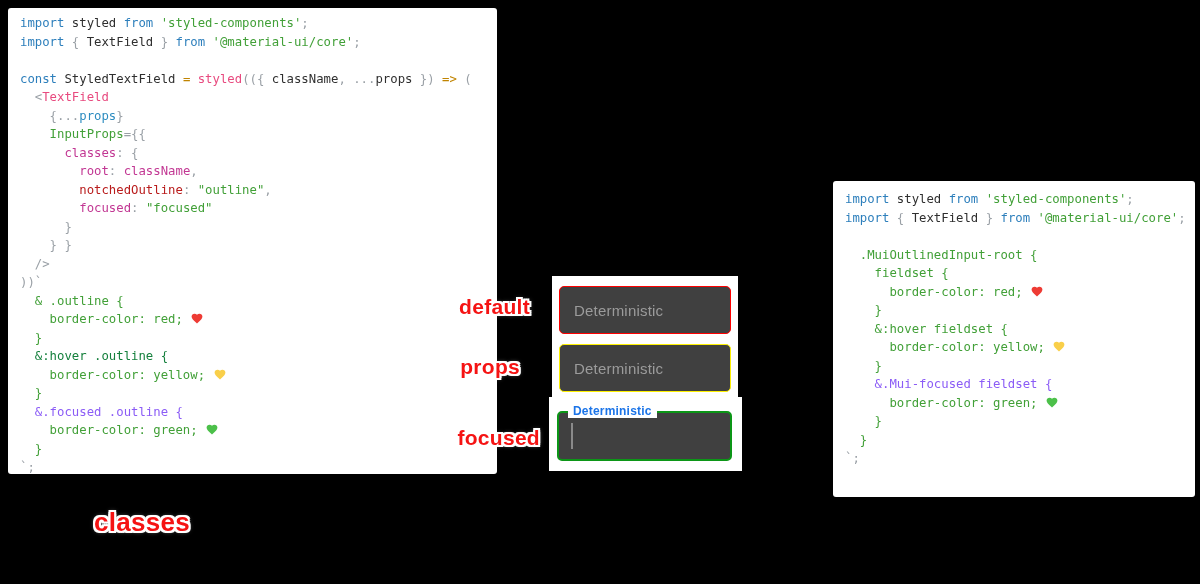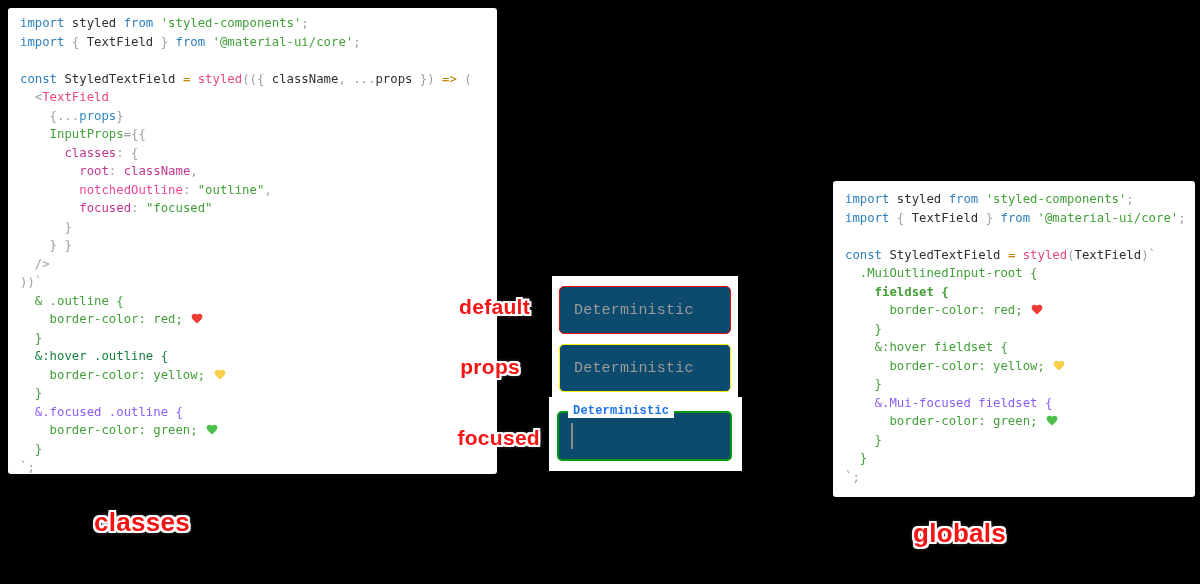--- a/index.html
+++ b/index.html
@@ -11,22 +11,22 @@
               font-size:12.3px;line-height:18.5px;}
   .code-left{left:8px;top:8px;width:489px;height:466px;padding:6px 0 0 12px;box-sizing:border-box;}
   .code-right{left:833px;top:181px;width:362px;height:316px;padding:9px 0 0 12px;box-sizing:border-box;}
   .cl{white-space:pre;height:18.5px;}
   .heart svg{vertical-align:-2px;}
   
   .card{position:absolute;background:#fff;}
   .card1{left:552px;top:276px;width:186px;height:121px;}
   .card2{left:549px;top:397px;width:193px;height:74px;}
   
-  .tf{position:absolute;background:#0c4a6e;border-radius:5px;box-sizing:border-box;
-      display:flex;align-items:center;font-family:Liberation Mono, monospace;}
+  .tf{position:absolute;background:#404040;border-radius:5px;box-sizing:border-box;
+      display:flex;align-items:center;}
   .tf-default{left:7px;top:10px;width:172px;height:48px;border:1.5px solid;}
   .tf-hover{left:7px;top:68px;width:172px;height:48px;border:1.5px solid;}
   .tf-focused{left:8px;top:14px;width:175px;height:50px;border:2px solid;}
   .ph{padding-left:14px;font-size:15px;letter-spacing:.2px;}
   .notch-label{position:absolute;top:-9px;left:9px;background:#fff;padding:0 5px;
                font-size:12px;font-weight:bold;letter-spacing:.2px;}
   .caret{position:absolute;left:12px;top:10px;width:2px;height:26px;background:#8a8a8a;}
   
   .anno{position:absolute;color:#f51313;font-weight:bold;font-size:21px;letter-spacing:.3px;
         text-shadow:-2px -2px 0 #fff,2px -2px 0 #fff,-2px 2px 0 #fff,2px 2px 0 #fff,
@@ -41,21 +41,21 @@
   <div class="code-block code-left">
       <div class="cl"><span style="color: rgb(45, 127, 188);">import </span><span style="color: rgb(47, 47, 47);">styled </span><span style="color: rgb(45, 127, 188);">from </span><span style="color: rgb(66, 160, 56);">'styled-components'</span><span style="color: rgb(154, 160, 166);">;</span></div>
       <div class="cl"><span style="color: rgb(45, 127, 188);">import </span><span style="color: rgb(154, 160, 166);">{ </span><span style="color: rgb(47, 47, 47);">TextField </span><span style="color: rgb(154, 160, 166);">} </span><span style="color: rgb(45, 127, 188);">from </span><span style="color: rgb(66, 160, 56);">'@material-ui/core'</span><span style="color: rgb(154, 160, 166);">;</span></div>
       <div class="cl"></div>
       <div class="cl"><span style="color: rgb(45, 127, 188);">const </span><span style="color: rgb(47, 47, 47);">StyledTextField </span><span style="color: rgb(193, 132, 1);">= </span><span style="color: rgb(232, 74, 127);">styled</span><span style="color: rgb(154, 160, 166);">(({ </span><span style="color: rgb(47, 47, 47);">className</span><span style="color: rgb(154, 160, 166);">, ...</span><span style="color: rgb(47, 47, 47);">props</span><span style="color: rgb(154, 160, 166);"> }) </span><span style="color: rgb(193, 132, 1);">=&gt;</span><span style="color: rgb(154, 160, 166);"> (</span></div>
       <div class="cl"><span style="color: rgb(154, 160, 166);">  &lt;</span><span style="color: rgb(232, 74, 127);">TextField</span></div>
       <div class="cl"><span style="color: rgb(154, 160, 166);">    {...</span><span style="color: rgb(45, 140, 192);">props</span><span style="color: rgb(154, 160, 166);">}</span></div>
       <div class="cl"><span style="color: rgb(66, 160, 56);">    InputProps</span><span style="color: rgb(154, 160, 166);">={{</span></div>
       <div class="cl"><span style="color: rgb(194, 55, 147);">      classes</span><span style="color: rgb(154, 160, 166);">: {</span></div>
       <div class="cl"><span style="color: rgb(194, 55, 147);">        root</span><span style="color: rgb(154, 160, 166);">: </span><span style="color: rgb(194, 55, 147);">className</span><span style="color: rgb(154, 160, 166);">,</span></div>
-      <div class="cl"><span style="color: #ec4899;">        notchedOutline</span><span style="color: rgb(154, 160, 166);">: </span><span style="color: rgb(66, 160, 56);">"outline"</span><span style="color: rgb(154, 160, 166);">,</span></div>
+      <div class="cl"><span style="color: #b91c1c;">        notchedOutline</span><span style="color: rgb(154, 160, 166);">: </span><span style="color: rgb(66, 160, 56);">"outline"</span><span style="color: rgb(154, 160, 166);">,</span></div>
       <div class="cl"><span style="color: rgb(194, 55, 147);">        focused</span><span style="color: rgb(154, 160, 166);">: </span><span style="color: rgb(66, 160, 56);">"focused"</span></div>
       <div class="cl"><span style="color: rgb(154, 160, 166);">      }</span></div>
       <div class="cl"><span style="color: rgb(154, 160, 166);">    } }</span></div>
       <div class="cl"><span style="color: rgb(154, 160, 166);">  /&gt;</span></div>
       <div class="cl"><span style="color: rgb(154, 160, 166);">))`</span></div>
       <div class="cl"><span style="color: rgb(66, 160, 56);">  &amp; .outline {</span></div>
       <div class="cl"><span style="color: rgb(66, 160, 56);">    border-color: red; </span><span class="heart"><svg width="14" height="13" viewBox="0 0 24 24">
             <path d="M12 21.35l-1.45-1.32C5.4 15.36 2 12.28 2 8.5 2 5.42 4.42 3 7.5 3c1.74 0 3.41.81 4.5 2.09C13.09 3.81 14.76 3 16.5 3 19.58 3 22 5.42 22 8.5c0 3.78-3.4 6.86-8.55 11.54L12 21.35z" fill="#ee3b34"></path>
           </svg></span></div>
       <div class="cl"><span style="color: rgb(66, 160, 56);">  }</span></div>
@@ -69,23 +69,22 @@
             <path d="M12 21.35l-1.45-1.32C5.4 15.36 2 12.28 2 8.5 2 5.42 4.42 3 7.5 3c1.74 0 3.41.81 4.5 2.09C13.09 3.81 14.76 3 16.5 3 19.58 3 22 5.42 22 8.5c0 3.78-3.4 6.86-8.55 11.54L12 21.35z" fill="#4cc04a"></path>
           </svg></span></div>
       <div class="cl"><span style="color: rgb(66, 160, 56);">  }</span></div>
       <div class="cl"><span style="color: rgb(154, 160, 166);">`;</span></div>
     </div>
 
   <div class="code-block code-right">
       <div class="cl"><span style="color: rgb(45, 127, 188);">import </span><span style="color: rgb(47, 47, 47);">styled </span><span style="color: rgb(45, 127, 188);">from </span><span style="color: rgb(66, 160, 56);">'styled-components'</span><span style="color: rgb(154, 160, 166);">;</span></div>
       <div class="cl"><span style="color: rgb(45, 127, 188);">import </span><span style="color: rgb(154, 160, 166);">{ </span><span style="color: rgb(47, 47, 47);">TextField </span><span style="color: rgb(154, 160, 166);">} </span><span style="color: rgb(45, 127, 188);">from </span><span style="color: rgb(66, 160, 56);">'@material-ui/core'</span><span style="color: rgb(154, 160, 166);">;</span></div>
       <div class="cl"></div>
-      <div class="cl"><span style="color: rgb(45, 127, 188);">const </span><span style="color: rgb(47, 47, 47);">StyledTextField </span><span style="color: rgb(193, 132, 1);">= </span><span style="color: rgb(232, 74, 127);">styled</span><span style="color: rgb(154, 160, 166);">(</span><span style="color: rgb(47, 47, 47);">TextField</span><span style="color: rgb(154, 160, 166);">)`</span></div>
       <div class="cl"><span style="color: rgb(66, 160, 56);">  .MuiOutlinedInput-root {</span></div>
-      <div class="cl"><span style="color: rgb(66, 160, 56); font-weight: bold;">    fieldset {</span></div>
+      <div class="cl"><span style="color: rgb(66, 160, 56);">    fieldset {</span></div>
       <div class="cl"><span style="color: rgb(66, 160, 56);">      border-color: red; </span><span class="heart"><svg width="14" height="13" viewBox="0 0 24 24">
             <path d="M12 21.35l-1.45-1.32C5.4 15.36 2 12.28 2 8.5 2 5.42 4.42 3 7.5 3c1.74 0 3.41.81 4.5 2.09C13.09 3.81 14.76 3 16.5 3 19.58 3 22 5.42 22 8.5c0 3.78-3.4 6.86-8.55 11.54L12 21.35z" fill="#ee3b34"></path>
           </svg></span></div>
       <div class="cl"><span style="color: rgb(66, 160, 56);">    }</span></div>
       <div class="cl"><span style="color: rgb(66, 160, 56);">    &amp;:hover fieldset {</span></div>
       <div class="cl"><span style="color: rgb(66, 160, 56);">      border-color: yellow; </span><span class="heart"><svg width="14" height="13" viewBox="0 0 24 24">
             <path d="M12 21.35l-1.45-1.32C5.4 15.36 2 12.28 2 8.5 2 5.42 4.42 3 7.5 3c1.74 0 3.41.81 4.5 2.09C13.09 3.81 14.76 3 16.5 3 19.58 3 22 5.42 22 8.5c0 3.78-3.4 6.86-8.55 11.54L12 21.35z" fill="#f9cf4a"></path>
           </svg></span></div>
       <div class="cl"><span style="color: rgb(66, 160, 56);">    }</span></div>
       <div class="cl"><span style="color: #8b5cf6;">    &amp;.Mui-focused fieldset {</span></div>
@@ -110,15 +109,14 @@
     <div class="tf tf-focused" style="border-color: rgb(12, 150, 23);">
       <span class="notch-label" style="color: rgb(27, 116, 232);">Deterministic</span>
       <span class="caret" style="background: rgb(138, 138, 138);"></span>
     </div>
   </div>
 
   <div class="anno" style="left:440px;top:295px;width:90px;text-align:right;">default</div>
   <div class="anno" style="left:430px;top:355px;width:90px;text-align:right;">props</div>
   <div class="anno" style="left:440px;top:426px;width:100px;text-align:right;">focused</div>
   <div class="anno anno-big" style="left:94px;top:507px;">classes</div>
-  <div class="anno anno-big" style="left:913px;top:518px;">globals</div>
 
 </div>
 
 </body></html>

